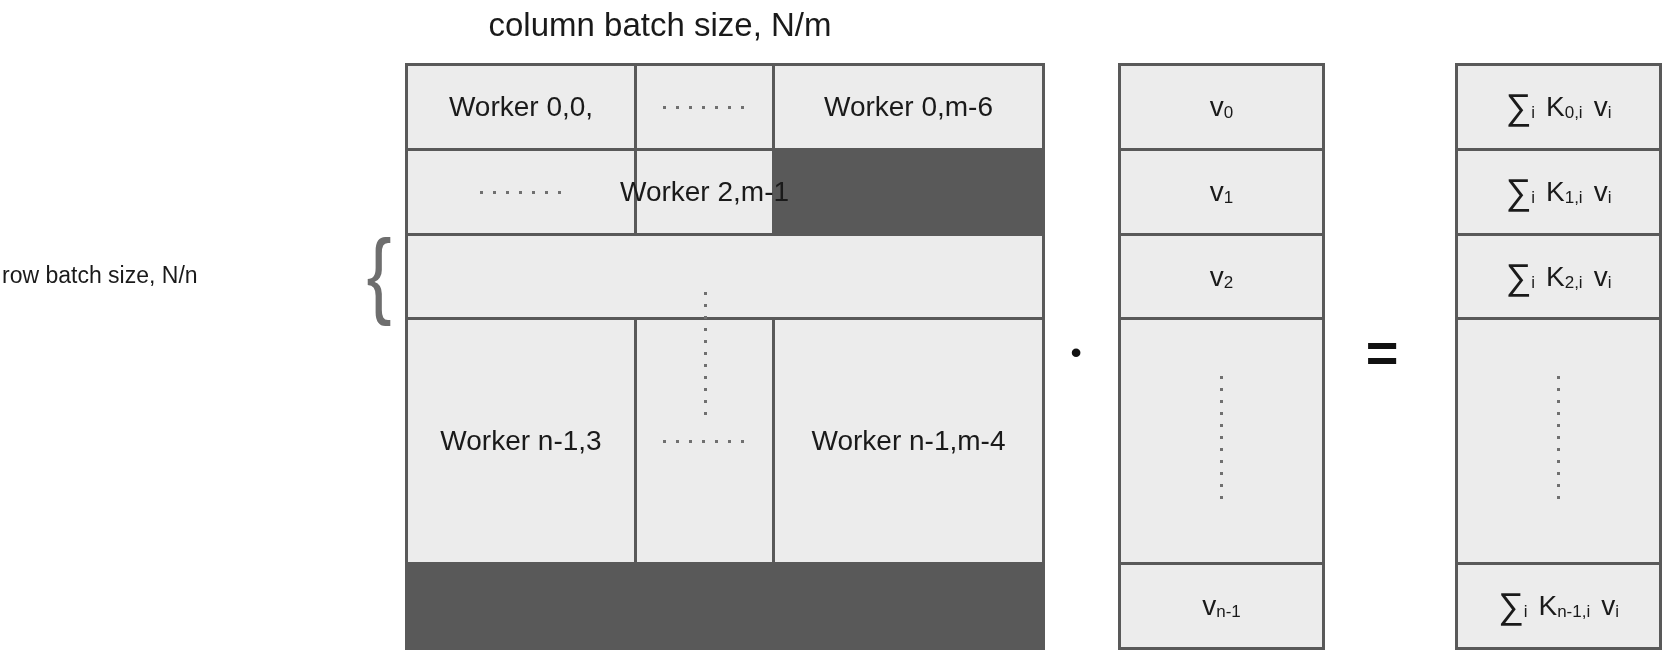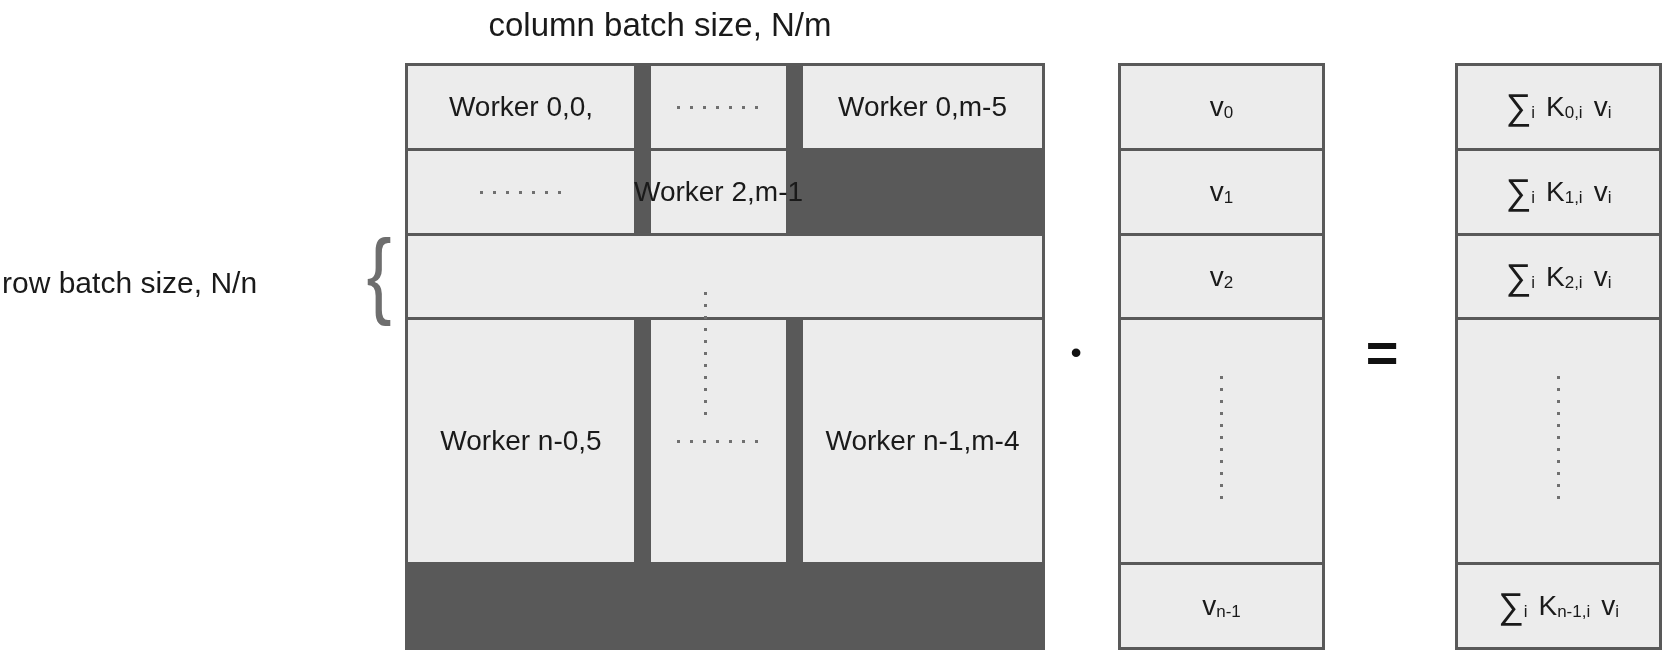--- a/index.html
+++ b/index.html
@@ -14,24 +14,23 @@
   }
   .title {
     position: absolute;
     left: 400px; top: 6px; width: 520px;
     text-align: center;
     font-size: 33px;
   }
   .row-label {
     position: absolute;
     left: 2px; top: 253px; width: 332px;
-    font-size: 30px;
+    font-size: 23px;
     line-height: 44px;
     text-align: left;
-    margin-top: 8px;
   }
   .brace {
     position: absolute;
     left: 358px; top: 230px;
     width: 42px; height: 88px;
     display: flex; align-items: center; justify-content: center;
     font-size: 94px;
     color: #6e6e6e;
     transform: scaleX(0.8);
   }
@@ -45,21 +44,21 @@
     display: grid;
     grid-template-rows: 82px 82px 81px 242px 1fr;
     row-gap: 3px;
   }
   .matrix { left: 405px; width: 640px; }
   .vec    { left: 1118px; width: 207px; }
   .result { left: 1455px; width: 207px; }
   .mrow {
     display: grid;
     grid-template-columns: 226px 135px 1fr;
-    column-gap: 17px;
+    column-gap: 3px;
   }
   .cell {
     background: #ececec;
     display: flex; align-items: center; justify-content: center;
     font-size: 28px;
     color: #1a1a1a;
     white-space: nowrap;
   }
   .bigcell { background: #ececec; position: relative; }
   .hdots {
@@ -113,37 +112,37 @@
 
   <div class="block matrix">
     <div class="mrow">
       <div class="cell">
           <span>Worker 0,0,</span>
         </div>
       <div class="cell">
           <span class="hdots"></span>
         </div>
       <div class="cell">
-          <span>Worker 0,m-5</span>
+          <span>Worker 0,m-6</span>
         </div>
     </div>
     <div class="mrow">
       <div class="cell">
           <span class="hdots"></span>
         </div>
       <div class="cell">
           <span>Worker 2,m-1</span>
         </div>
     </div>
     <div class="bigcell">
         <span class="vdots"></span>
       </div>
     <div class="mrow">
       <div class="cell">
-          <span>Worker n-0,5</span>
+          <span>Worker n-1,3</span>
         </div>
       <div class="cell">
           <span class="hdots"></span>
         </div>
       <div class="cell">
           <span>Worker n-1,m-4</span>
         </div>
     </div>
   </div>
 

